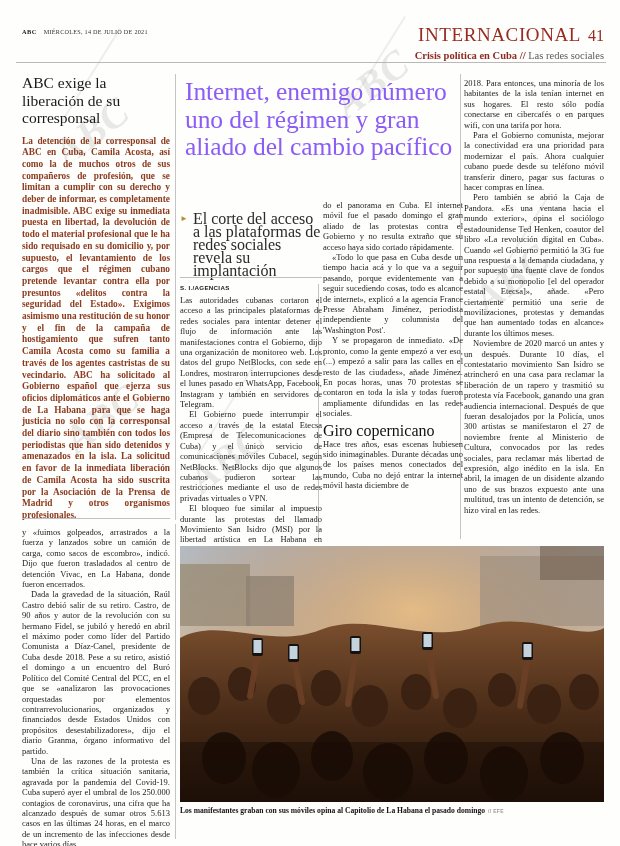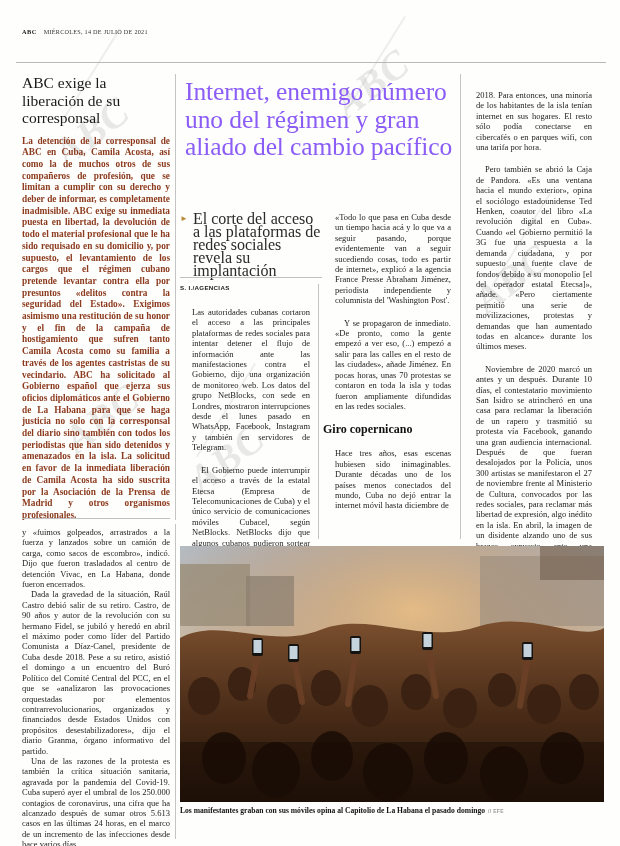--- a/index.html
+++ b/index.html
@@ -193,26 +193,26 @@
   
   .col {
     position: absolute;
     font-family: "Liberation Serif", serif;
     font-size: 8.5px;
     line-height: 10.4px;
     color: #1c1c1c;
     text-align: justify;
     hyphens: auto;
   }
-  .col p { margin: 12px; }
+  .col p { margin: 0; }
   .col p + p { text-indent: 9px; }
   .col .subhead {
     font-family: "Liberation Serif", serif;
-    font-weight: bold;
-    font-size: 12px;
+    font-weight: normal;
+    font-size: 16px;
     line-height: 13px;
     color: #111;
     margin: 5px 0 2px 0;
     text-indent: 0;
   }
   #col1 { left: 180px; top: 295px; width: 142px; }
   #col2 { left: 323px; top: 200px; width: 140px; }
   #col3 { left: 464px; top: 78px;  width: 140px; }
 
   
@@ -256,20 +256,30 @@
   <div class="wm-slash" style="left:90px; top:20px;  width:1.5px; height:110px; transform:rotate(32deg);"></div>
   <div class="wm-slash" style="left:375px; top:8px;  width:1.5px; height:110px; transform:rotate(32deg);"></div>
   <div class="wm-slash" style="left:225px; top:355px; width:1.5px; height:110px; transform:rotate(32deg);"></div>
   <div class="wm-slash" style="left:520px; top:185px; width:1.5px; height:110px; transform:rotate(32deg);"></div>
 
   <div class="masthead">
     <span class="mast-abc">ABC</span>
     <span class="mast-date">MIÉRCOLES, 14 DE JULIO DE 2021</span>
   </div>
 
+  <div class="section-block">
+    <div>
+      <span class="section-title">INTERNACIONAL</span><span class="section-page">41</span>
+    </div>
+    <div class="section-sub">
+      <span class="bold">Crisis política en Cuba</span>
+      <span class="slashes">//</span>
+      <span>Las redes sociales</span>
+    </div>
+  </div>
   <div class="hdr-rule"></div>
 
   <div class="vrule" style="left:175px; top:74px;  height:446px;"></div>
   <div class="vrule" style="left:175px; top:524px; height:315px;"></div>
   <div class="vrule" style="left:318px; top:284px; height:255px;"></div>
   <div class="vrule" style="left:460px; top:74px;  height:465px;"></div>
 
   <div class="rail">
     <h2 class="rail-title">ABC exige la liberación de su corresponsal</h2>
     <p class="rail-body">La detención de la corresponsal de ABC en Cuba, Camila Acosta, así como la de muchos otros de sus compañeros de profesión, que se limitan a cumplir con su derecho y deber de informar, es completamente inadmisible. ABC exige su inmediata puesta en libertad, la devolución de todo el material profesional que le ha sido requisado en su domicilio y, por supuesto, el levantamiento de los cargos que el régimen cubano pretende levantar contra ella por presuntos «delitos contra la seguridad del Estado». Exigimos asimismo una restitución de su honor y el fin de la campaña de hostigamiento que sufren tanto Camila Acosta como su familia a través de los agentes castristas de su vecindario. ABC ha solicitado al Gobierno español que ejerza sus oficios diplomáticos ante el Gobierno de La Habana para que se haga justicia no solo con la corresponsal del diario sino también con todos los periodistas que han sido detenidos y amenazados en la isla. La solicitud en favor de la inmediata liberación de Camila Acosta ha sido suscrita por la Asociación de la Prensa de Madrid y otros organismos profesionales.</p>
@@ -293,28 +303,30 @@
   <div class="byline">S. I./AGENCIAS</div>
 
   <div class="col" id="col1">
     <p>Las autoridades cubanas cortaron el acceso a las principales plataformas de redes sociales para intentar detener el flujo de información ante las manifestaciones contra el Gobierno, dijo una organización de monitoreo web. Los datos del grupo NetBlocks, con sede en Londres, mostraron interrupciones desde el lunes pasado en WhatsApp, Facebook, Instagram y también en servidores de Telegram.</p>
     <p>El Gobierno puede interrumpir el acceso a través de la estatal Etecsa (Empresa de Telecomunicaciones de Cuba) y el único servicio de comunicaciones móviles Cubacel, según NetBlocks. NetBlocks dijo que algunos cubanos pudieron sortear las restricciones mediante el uso de redes privadas virtuales o VPN.</p>
     <p>El bloqueo fue similar al impuesto durante las protestas del llamado Movimiento San Isidro (MSI) por la libertad artística en La Habana en noviembre de 2020, dijo el grupo.</p>
     <p>En menos de tres años ha cambia-</p>
   </div>
 
   <div class="col" id="col2">
-    <p>«Todo lo que pasa en Cuba desde un tiempo hacia acá y lo que va a seguir pasando, porque evidentemente van a seguir sucediendo cosas, todo es partir de internet», explicó a la agencia France Presse Abraham Jiménez, periodista independiente y columnista del 'Washington Post'.</p>
+    <p>do el panorama en Cuba. El internet móvil fue el pasado domingo el gran aliado de las protestas contra el Gobierno y no resulta extraño que su acceso haya sido cortado rápidamente.</p>
+    <p>«Todo lo que pasa en Cuba desde un tiempo hacia acá y lo que va a seguir pasando, porque evidentemente van a seguir sucediendo cosas, todo es alcance de internet», explicó a la agencia France Presse Abraham Jiménez, periodista independiente y columnista del 'Washington Post'.</p>
     <p>Y se propagaron de inmediato. «De pronto, como la gente empezó a ver eso, (...) empezó a salir para las calles en el resto de las ciudades», añade Jiménez. En pocas horas, unas 70 protestas se contaron en toda la isla y todas fueron ampliamente difundidas en las redes sociales.</p>
     <h3 class="subhead">Giro copernicano</h3>
     <p style="text-indent:0;">Hace tres años, esas escenas hubiesen sido inimaginables. Durante décadas uno de los países menos conectados del mundo, Cuba no dejó entrar la internet móvil hasta diciembre de</p>
   </div>
 
   <div class="col" id="col3">
     <p>2018. Para entonces, una minoría de los habitantes de la isla tenían internet en sus hogares. El resto sólo podía conectarse en cibercafés o en parques wifi, con una tarifa por hora.</p>
+    <p>Para el Gobierno comunista, mejorar la conectividad era una prioridad para modernizar el país. Ahora cualquier cubano puede desde su teléfono móvil transferir dinero, pagar sus facturas o hacer compras en línea.</p>
     <p>Pero también se abrió la Caja de Pandora. «Es una ventana hacia el mundo exterior», opina el sociólogo estadounidense Ted Henken, coautor del libro «La revolución digital en Cuba». Cuando «el Gobierno permitió la 3G fue una respuesta a la demanda ciudadana, y por supuesto una fuente clave de fondos debido a su monopolio [el del operador estatal Etecsa]», añade. «Pero ciertamente permitió una serie de movilizaciones, protestas y demandas que han aumentado todas en alcance» durante los últimos meses.</p>
     <p>Noviembre de 2020 marcó un antes y un después. Durante 10 días, el contestatario movimiento San Isidro se atrincheró en una casa para reclamar la liberación de un rapero y trasmitió su protesta vía Facebook, ganando una gran audiencia internacional. Después de que fueran desalojados por la Policía, unos 300 artistas se manifestaron el 27 de noviembre frente al Ministerio de Cultura, convocados por las redes sociales, para reclamar más libertad de expresión, algo inédito en la isla. En abril, la imagen de un disidente alzando uno de sus brazos expuesto ante una multitud, tras un intento de detención, se hizo viral en las redes.</p>
   </div>
 
   <div class="photo">
     <svg viewBox="0 0 424 256" preserveAspectRatio="none">
       <defs>
         <linearGradient id="skyg" x1="0" y1="0" x2="0" y2="1">
           <stop offset="0" stop-color="#b8c9d8"></stop>
           <stop offset="0.45" stop-color="#d6cdb9"></stop>

